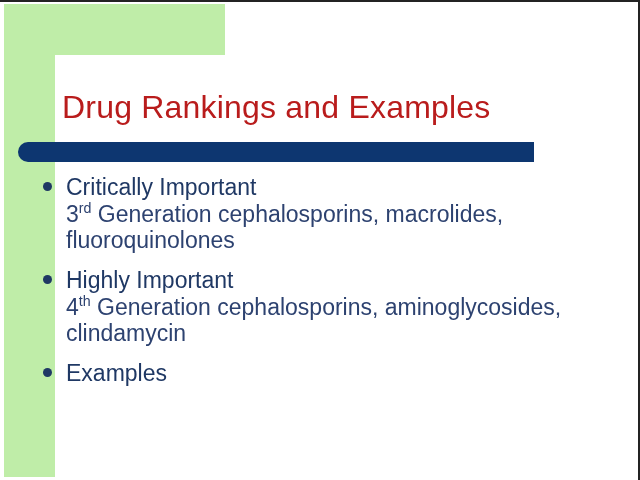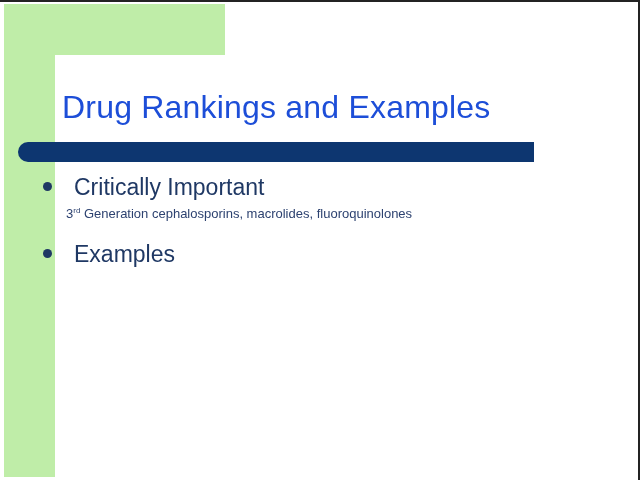--- a/index.html
+++ b/index.html
@@ -61,21 +61,21 @@
     border-bottom-left-radius: 10px;
   }
 
   
   .slide-title {
     position: absolute;
     left: 62px;
     top: 86px;
     font-size: 32px;
     line-height: 38px;
-    color: #1d4ed8;
+    color: #b91c1c;
     letter-spacing: 0.2px;
     white-space: nowrap;
   }
 
   
   .body-content {
     position: absolute;
     left: 40px;
     top: 172px;
     width: 580px;
@@ -90,29 +90,29 @@
     position: absolute;
     left: 3px;
     top: 8px;
     width: 9px;
     height: 9px;
     border-radius: 50%;
     background: #1f3864;
   }
 
   .bullet-heading {
-    margin-left: 34px;
+    margin-left: 26px;
     font-size: 23px;
     line-height: 27px;
     color: #1f3864;
   }
 
   .bullet-detail {
     margin-left: 26px;
-    font-size: 13px;
+    font-size: 23px;
     line-height: 26px;
     color: #2d4270;
     max-width: 530px;
   }
 
   .bullet-detail sup {
     font-size: 0.62em;
     vertical-align: super;
     line-height: 0;
   }
@@ -130,20 +130,25 @@
   <div class="slide-title">Drug Rankings and Examples</div>
 
   <div class="body-content">
 
     <div class="bullet-group">
       <span class="bullet-dot"></span>
       <div class="bullet-heading">Critically Important</div>
       <div class="bullet-detail"><span>3</span><sup>rd</sup><span> Generation cephalosporins, macrolides, fluoroquinolones</span></div>
     </div>
 
+    <div class="bullet-group">
+      <span class="bullet-dot"></span>
+      <div class="bullet-heading">Highly Important</div>
+      <div class="bullet-detail"><span>4</span><sup>th</sup><span> Generation cephalosporins, aminoglycosides, clindamycin</span></div>
+    </div>
 
     <div class="bullet-group">
       <span class="bullet-dot"></span>
       <div class="bullet-heading">Examples</div>
     </div>
 
   </div>
 </div>
 
 </body></html>

